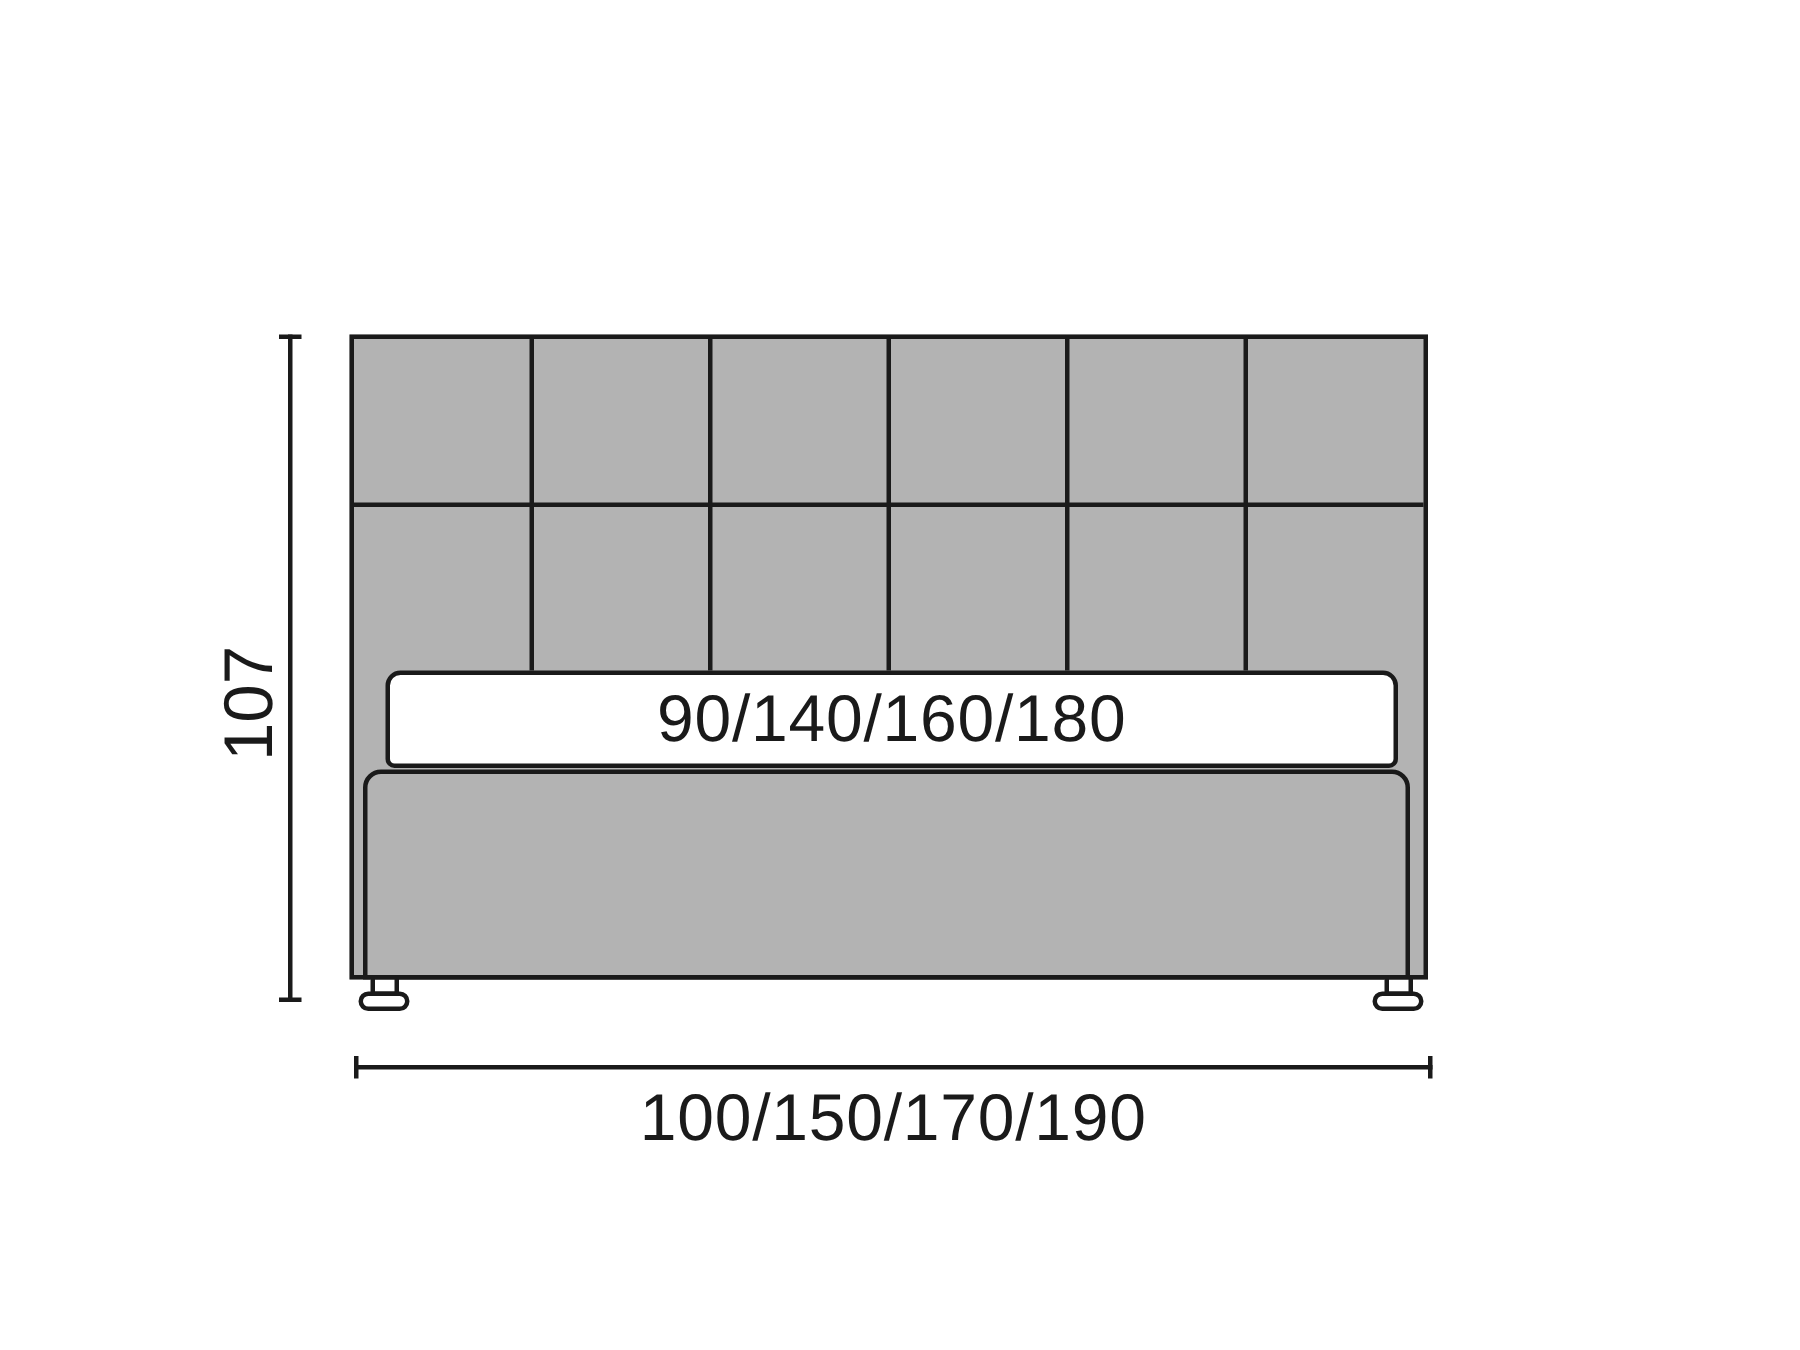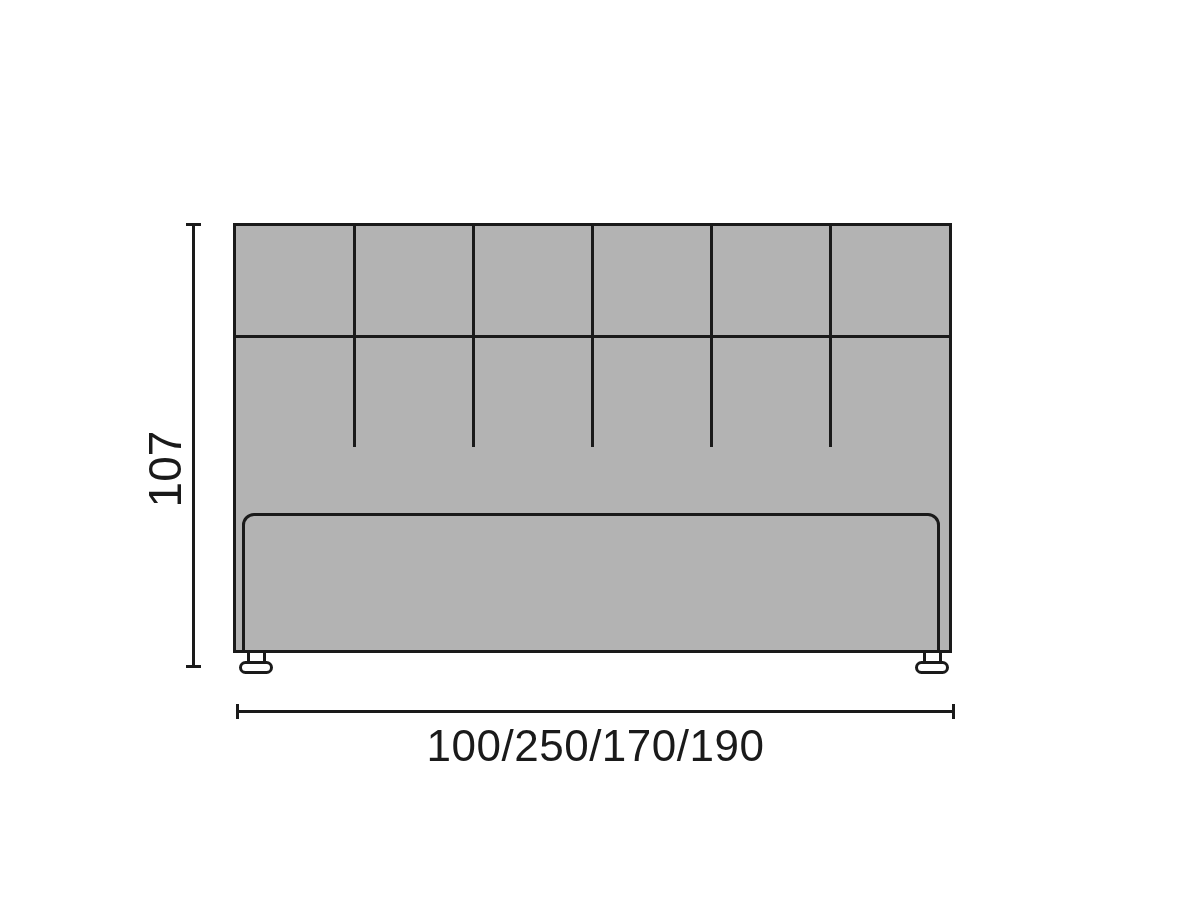--- a/index.html
+++ b/index.html
@@ -83,20 +83,23 @@
     </div>
 
   <div class="foot-stem stem-left"></div>
   <div class="foot-stem stem-right"></div>
 
   <div class="base"></div>
 
   <div class="foot-cap cap-left"></div>
   <div class="foot-cap cap-right"></div>
 
+  <div class="mattress">
+    <span class="mattress-label">90/140/160/180</span>
+  </div>
 
   <div class="dim-h">
     <div class="tick t-left"></div>
     <div class="tick t-right"></div>
   </div>
-  <div class="width-label">100/250/170/190</div>
+  <div class="width-label">100/150/170/190</div>
 
 </div>
 
 </body></html>

